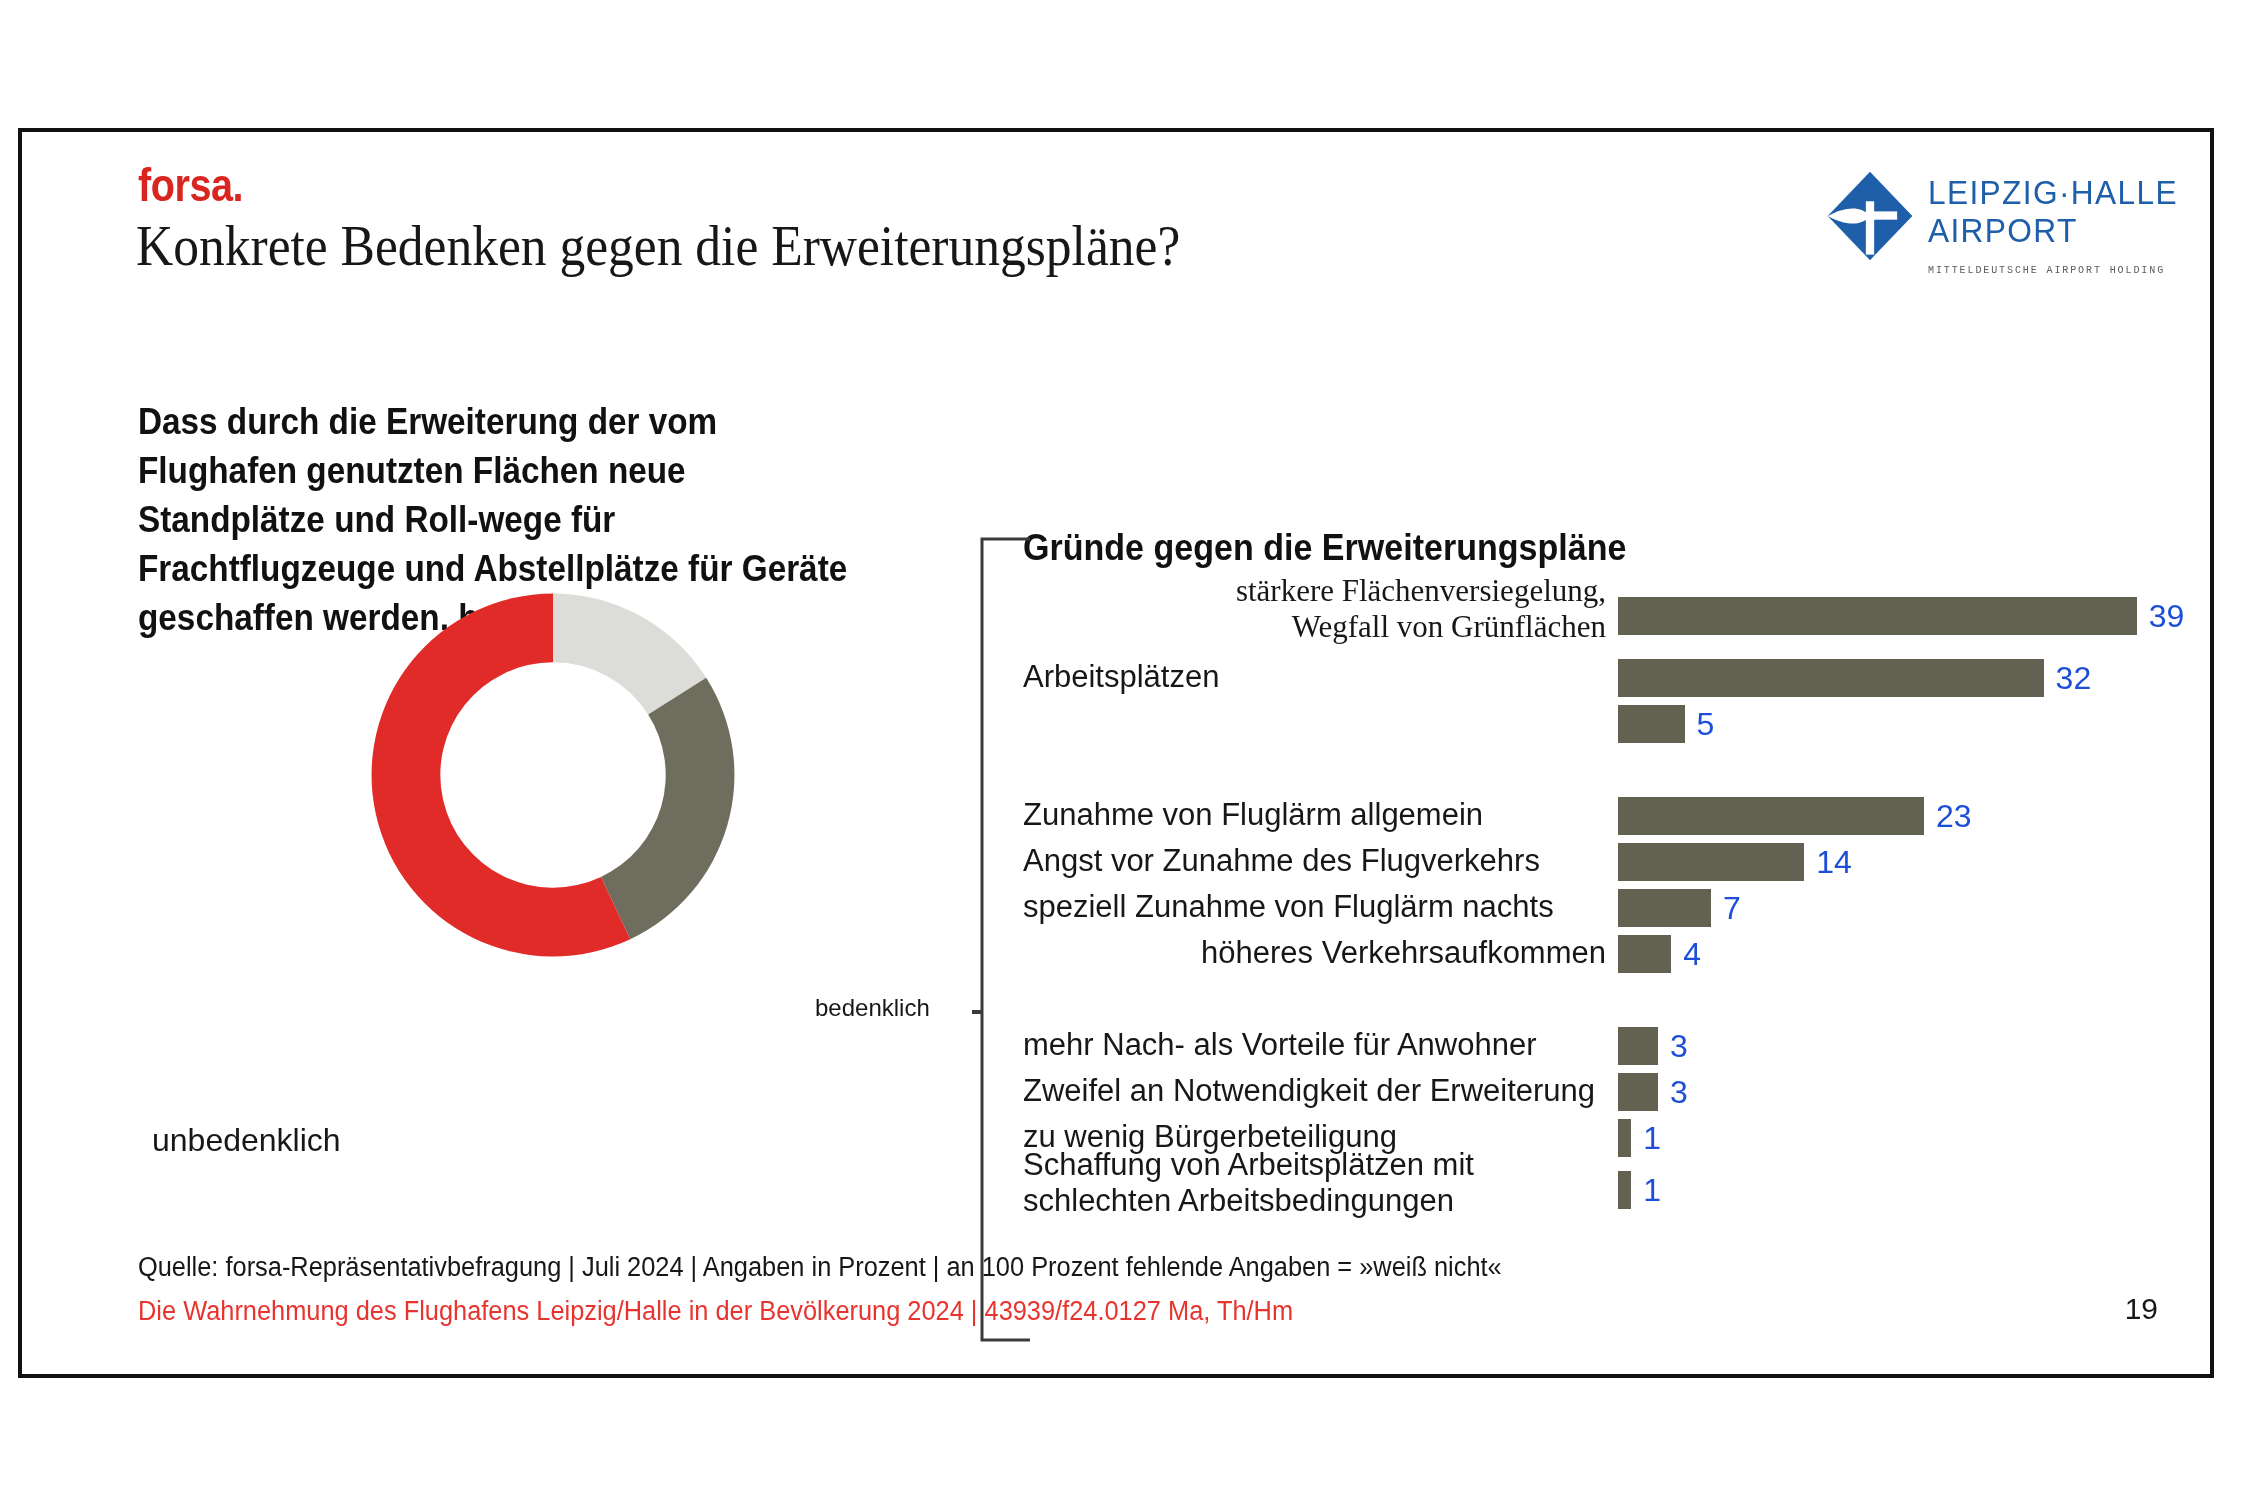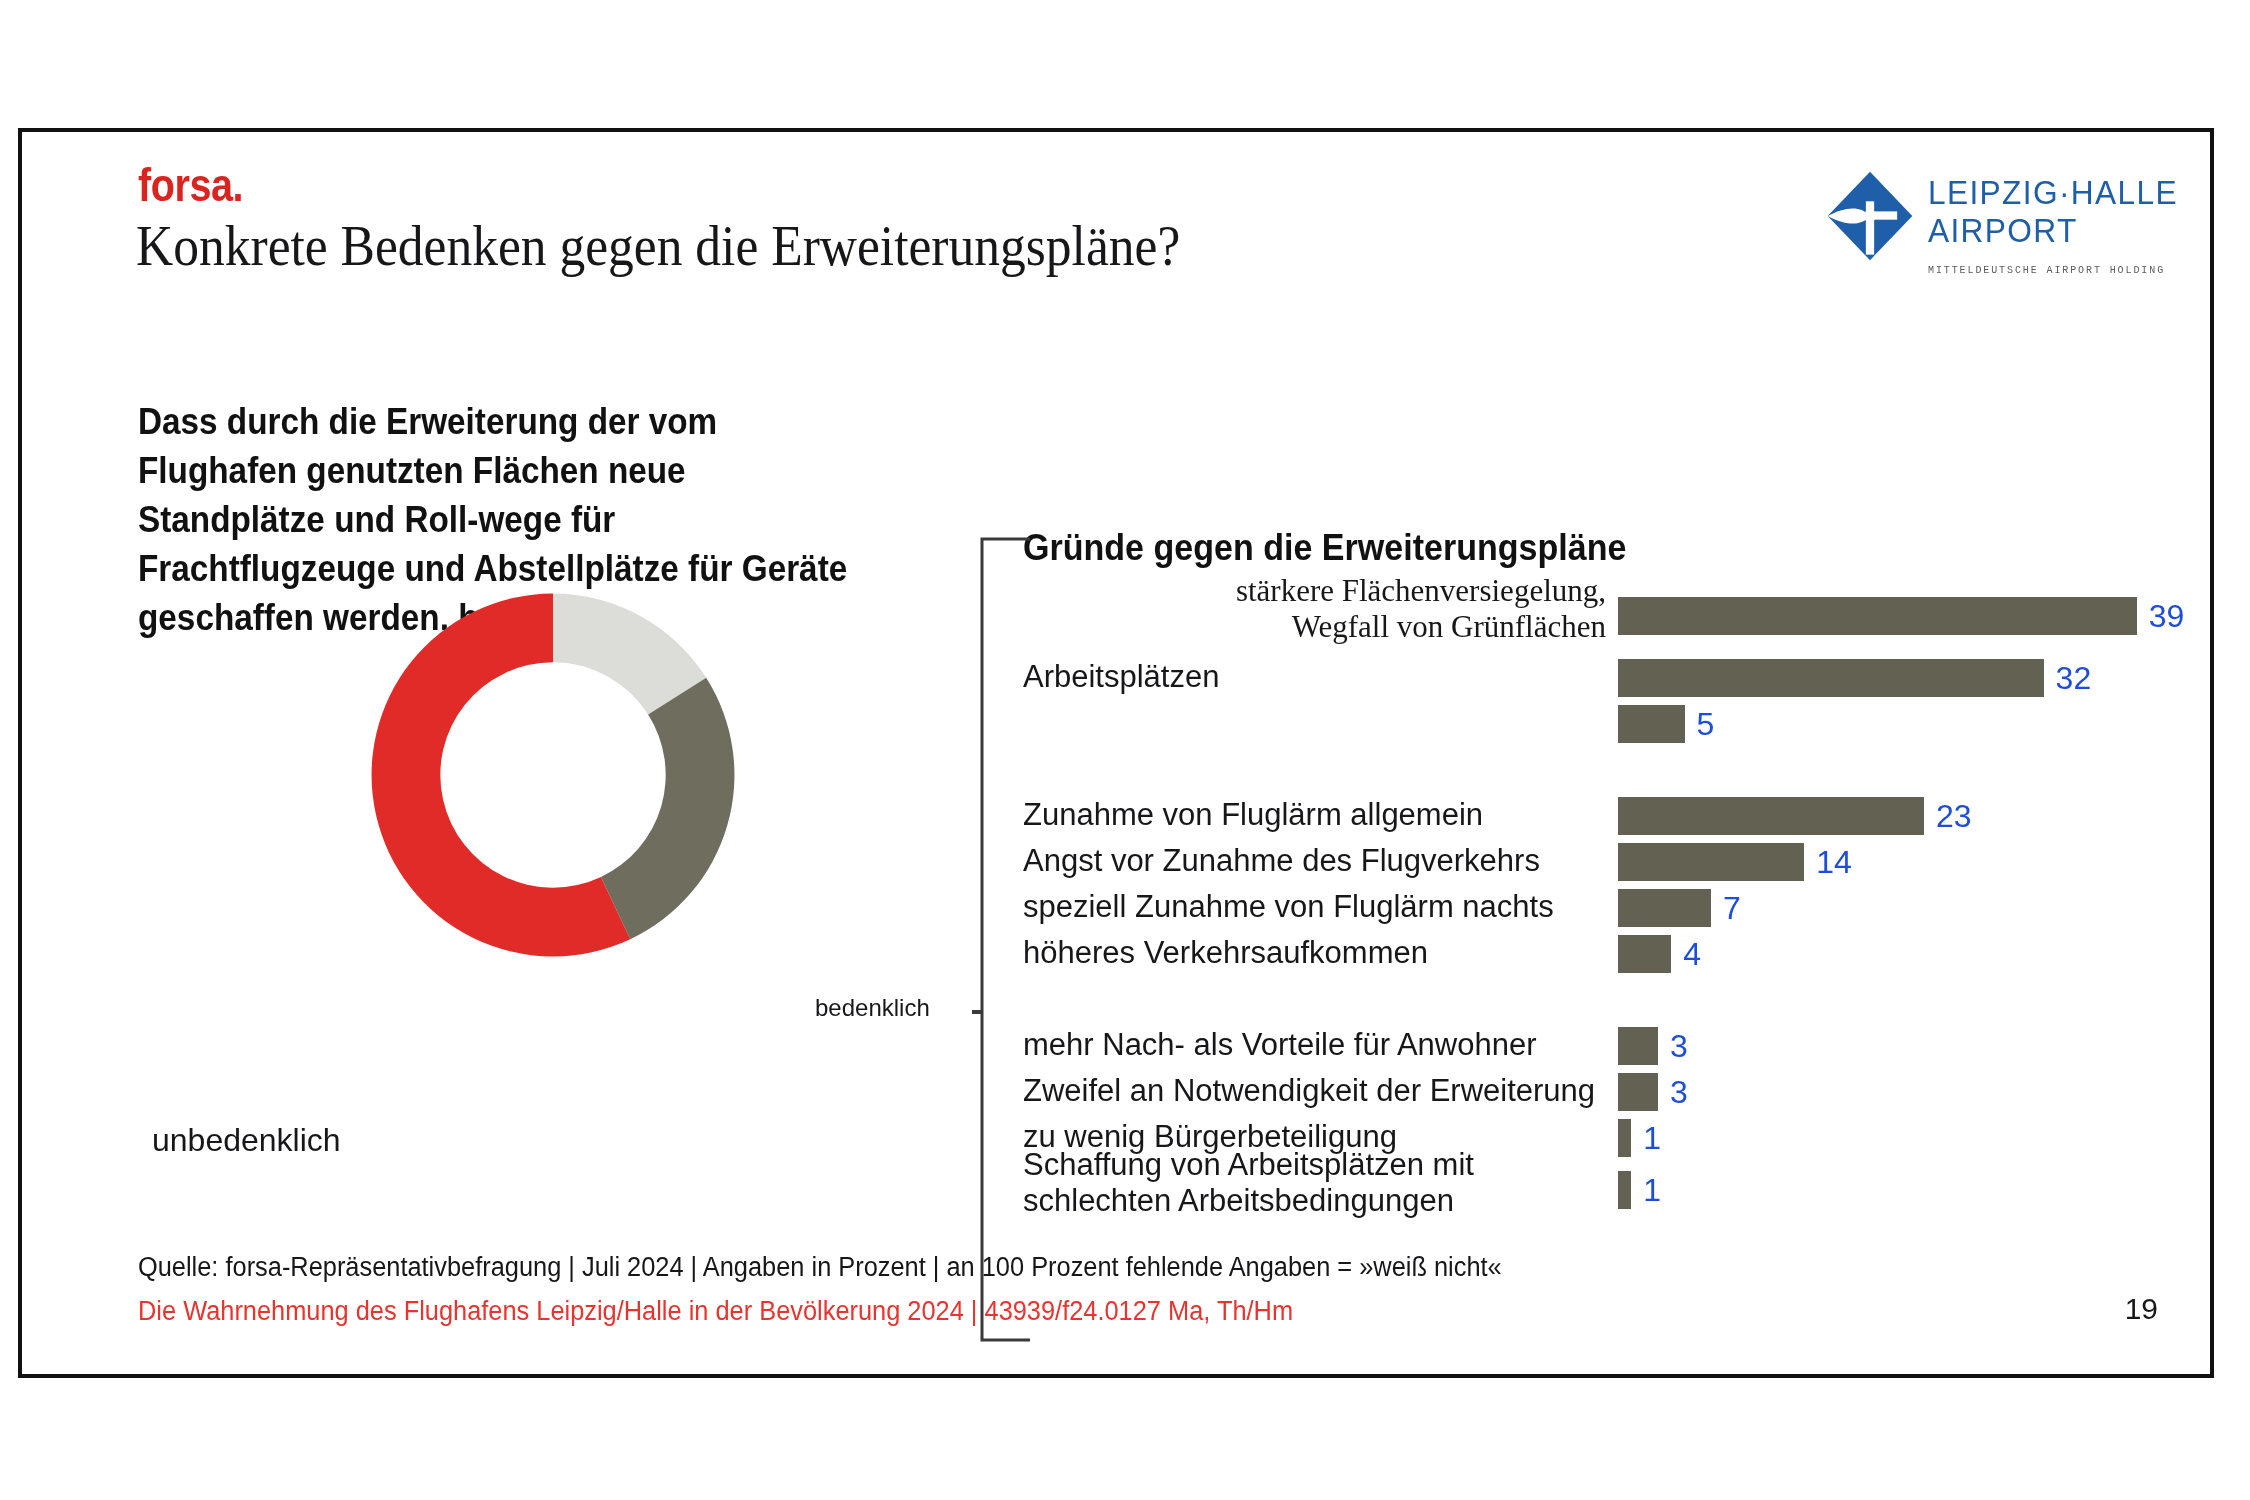--- a/index.html
+++ b/index.html
@@ -197,21 +197,21 @@
           <div class="barval" style="left: 793.2px; top: 4px;">14</div>
         </div>
         <div class="barrow" style="top: 298px; width: 1180px;">
           <div class="barlabel" style="left: 0px; right: auto; width: 583px; text-align: left; top: 4px;">
             <div>speziell Zunahme von Fluglärm nachts</div>
           </div>
           <div class="bar" style="left: 595px; top: 4px; width: 93.1px; background: rgb(99, 97, 82);"></div>
           <div class="barval" style="left: 700.1px; top: 4px;">7</div>
         </div>
         <div class="barrow" style="top: 344px; width: 1180px;">
-          <div class="barlabel" style="left: 0px; right: auto; width: 583px; text-align: left; top: 4px;">
+          <div class="barlabel" style="left: 0px; right: auto; width: 583px; text-align: right; top: 4px;">
             <div>höheres Verkehrsaufkommen</div>
           </div>
           <div class="bar" style="left: 595px; top: 4px; width: 53.2px; background: rgb(99, 97, 82);"></div>
           <div class="barval" style="left: 660.2px; top: 4px;">4</div>
         </div>
         <div class="barrow" style="top: 436px; width: 1180px;">
           <div class="barlabel" style="left: 0px; right: auto; width: 583px; text-align: left; top: 4px;">
             <div>mehr Nach- als Vorteile für Anwohner</div>
           </div>
           <div class="bar" style="left: 595px; top: 4px; width: 39.9px; background: rgb(99, 97, 82);"></div>

